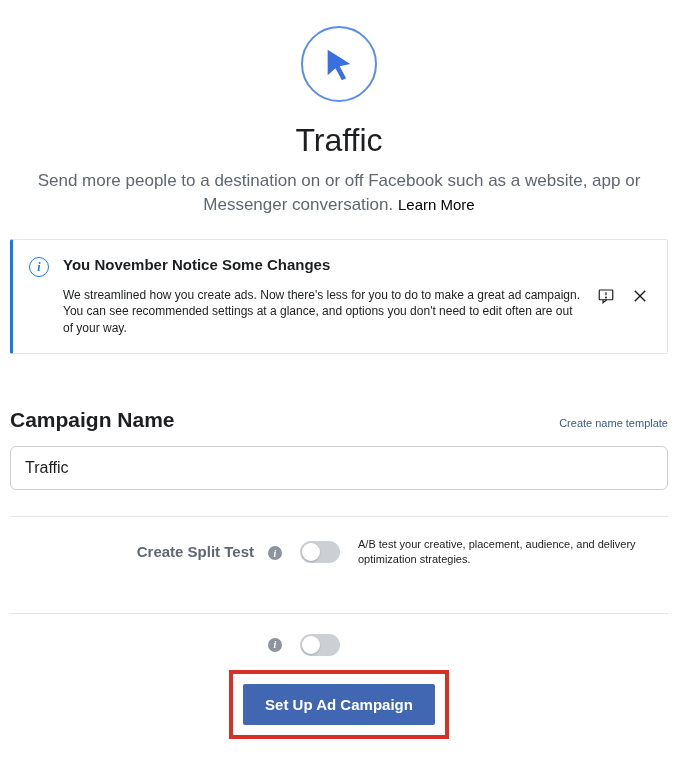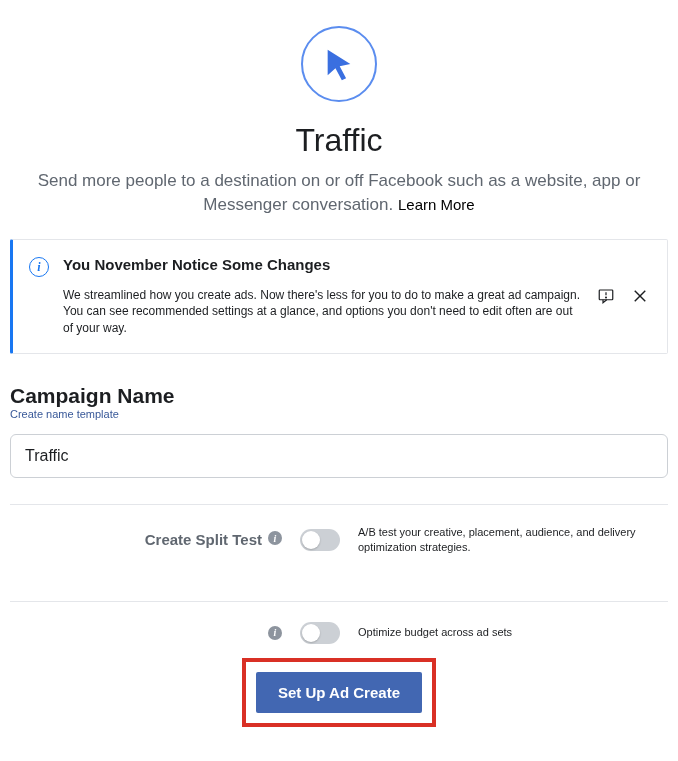--- a/index.html
+++ b/index.html
@@ -31,36 +31,36 @@
     .notice-icon-circle {
       width: 20px; height: 20px; border: 1.5px solid #1877f2; border-radius: 50%;
       display: inline-flex; align-items: center; justify-content: center;
       color: #1877f2; font-size: 12px; font-weight: 700; font-style: italic; font-family: Georgia, serif;
     }
     .notice-body { flex: 1; }
     .notice-title { font-size: 15px; font-weight: 700; color: #1c1e21; margin-bottom: 14px; }
     .notice-text { font-size: 12px; color: #1c1e21; line-height: 1.4; }
     .notice-actions { display: flex; gap: 16px; align-items: center; color: #444; }
     .notice-actions svg { width: 18px; height: 18px; stroke: #1c1e21; cursor: pointer; fill: none; }
-    .section-row { display: flex; justify-content: space-between; align-items: baseline; margin-top: 30px; flex-direction: column; }
+    .section-row { display: flex; justify-content: space-between; align-items: baseline; margin-top: 54px; }
     .section-title { font-size: 21px; font-weight: 700; color: #1c1e21; }
     .template-link { color: #385898; font-size: 11px; cursor: pointer; }
     .name-input {
       width: 100%; margin-top: 14px; padding: 12px 14px;
       font-size: 16px; border: 1px solid #ccd0d5; border-radius: 6px;
       color: #1c1e21; outline: none;
     }
     .opt-row {
       display: flex; align-items: center; gap: 18px;
       border-top: 1px solid #e4e6ea; margin-top: 26px; padding: 20px 0 20px 0;
     }
     .opt-row.last { border-bottom: none; padding-bottom: 6px;}
     .opt-label {
       flex: 0 0 272px; text-align: right; font-size: 15px; font-weight: 700;
-      color: #606770; display: flex; justify-content: flex-end; align-items: flex-start; gap: 6px;
+      color: #606770; display: flex; justify-content: flex-end; align-items: flex-end; gap: 14px;
     }
     .info-dot {
       width: 14px; height: 14px; border-radius: 50%; background: #8d949e;
       color: #fff; font-size: 10px; font-weight: 700; font-style: italic;
       display: inline-flex; align-items: center; justify-content: center; font-family: Georgia, serif;
     }
     .toggle {
       width: 40px; height: 22px; background: #ccd0d5; border-radius: 11px;
       position: relative; cursor: pointer; flex: 0 0 auto;
     }
@@ -136,21 +136,20 @@
   <div class="opt-desc">A/B test your creative, placement, audience, and delivery optimization strategies.</div>
 </div>
 
 <div class="opt-row last">
   <div class="opt-label">
     <span class="info-dot">i</span>
   </div>
   <div class="toggle">
       <div class="toggle-knob"></div>
     </div>
-  <div class="opt-desc">Optimize budget across ad sets</div>
 </div>
 
 <div class="cta-wrap">
-  <button class="cta-btn">Set Up Ad Create</button>
+  <button class="cta-btn">Set Up Ad Campaign</button>
 </div>
 
 
 
 
 </body></html>

